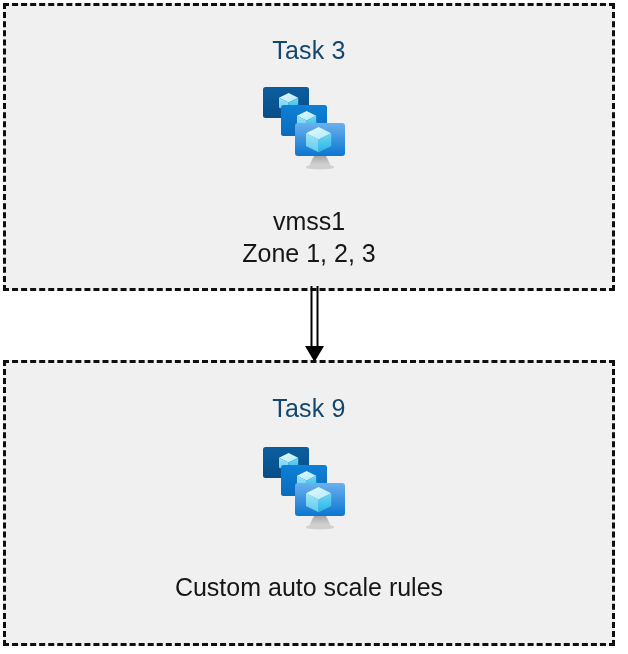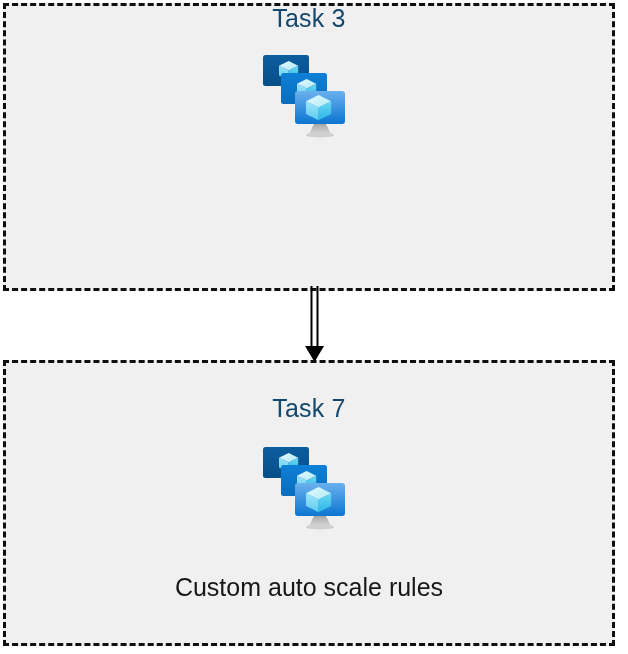--- a/index.html
+++ b/index.html
@@ -36,21 +36,21 @@
   #box-task4 { top: 360px; height: 286px; }
 
   .task-title {
     color: #13476e;
     font-size: 25px;
     line-height: 1;
     letter-spacing: 0.2px;
     text-align: center;
     font-weight: 400;
   }
-  #box-task3 .task-title { }
+  #box-task3 .task-title { margin-top: 32px; }
   #box-task4 .task-title { margin-top: 33px; }
 
   .task-caption {
     color: #161616;
     font-size: 25px;
     line-height: 32px;
     text-align: center;
     font-weight: 400;
     white-space: pre-line;
   }
@@ -137,33 +137,35 @@
       <g>
         <rect x="36" y="40" width="50" height="33" rx="3" fill="url(#frontGradA)"></rect>
         <g transform="translate(47,44) scale(1.05)">
           <polygon points="12,0 24,6 12,12 0,6" fill="url(#cubeTopA)"></polygon>
           <polygon points="0,6 12,12 12,24 0,18" fill="url(#cubeLeftA)"></polygon>
           <polygon points="24,6 24,18 12,24 12,12" fill="url(#cubeRightA)"></polygon>
         </g>
       </g>
     </svg>
 
+    <div class="task-caption" id="caption-task3">vmss1
+Zone 1, 2, 3</div>
   </div>
 
   <svg id="connector" viewBox="0 0 40 78" aria-hidden="true">
 
     <line x1="17.5" y1="0" x2="17.5" y2="64" stroke="#000000" stroke-width="2"></line>
     <line x1="23.5" y1="0" x2="23.5" y2="64" stroke="#000000" stroke-width="2"></line>
 
     <polygon points="11,60 30,60 20.5,76" fill="#000000"></polygon>
   </svg>
 
   <div class="task-box" id="box-task4">
 
-    <div class="task-title">Task 7</div>
+    <div class="task-title">Task 9</div>
 
     <svg class="vmss-icon" id="icon-task4" width="100" height="96" viewBox="0 0 100 96" aria-hidden="true">
       <defs>
         <linearGradient id="frontGradB" x1="0" y1="0" x2="0" y2="1">
           <stop offset="0%" stop-color="#6BB0EE"></stop>
           <stop offset="100%" stop-color="#0B76D0"></stop>
         </linearGradient>
         <linearGradient id="midGradB" x1="0" y1="0" x2="0" y2="1">
           <stop offset="0%" stop-color="#0E80D7"></stop>
           <stop offset="100%" stop-color="#0A6CBD"></stop>

